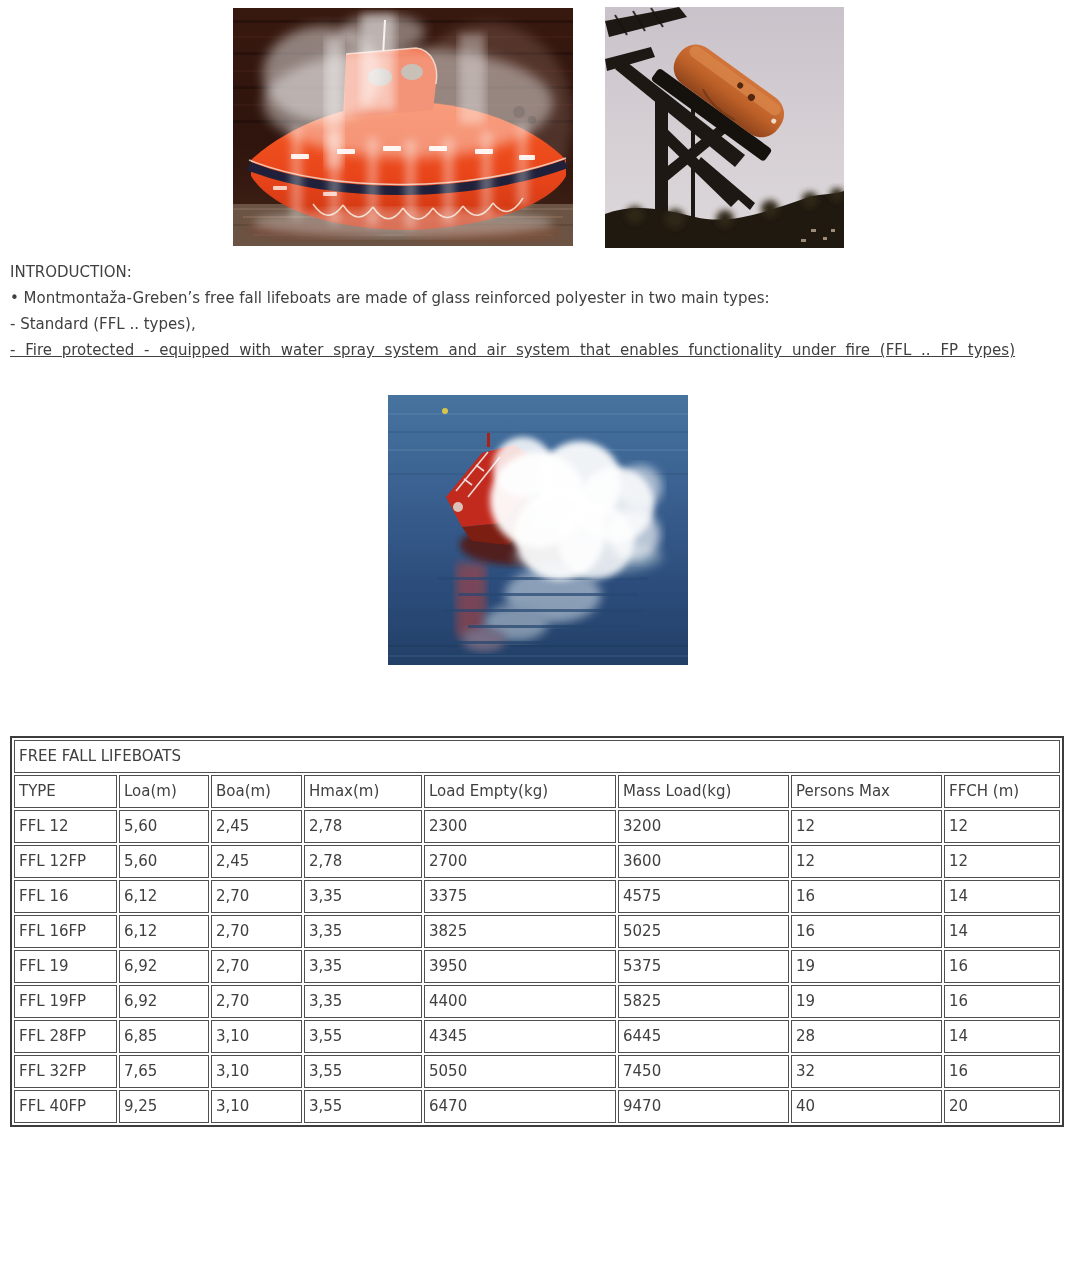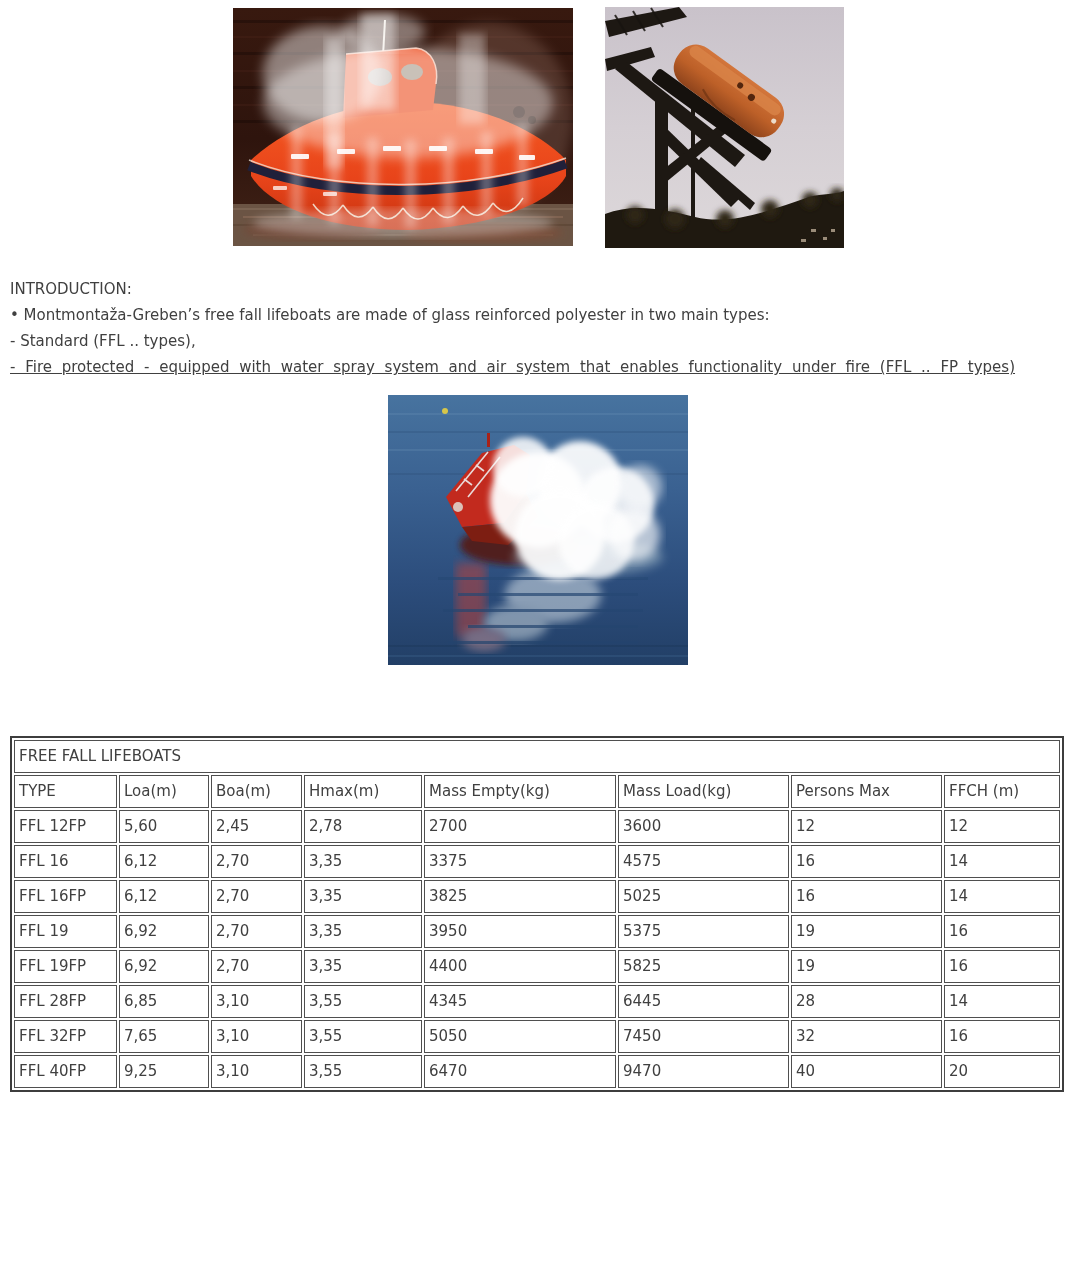--- a/index.html
+++ b/index.html
@@ -8,21 +8,21 @@
     width: 1076px; height: 1279px; position: relative;
     font-family: "DejaVu Sans", "Liberation Sans", sans-serif;
     color: #404040;
   }
   .photo { position: absolute; overflow: hidden; }
   .photo svg { display: block; width: 100%; height: 100%; }
   #photo-spray { left: 233px; top: 8px;  width: 340px; height: 238px; }
   #photo-ramp  { left: 605px; top: 7px;  width: 239px; height: 241px; }
   #photo-splash{ left: 388px; top: 395px; width: 300px; height: 270px; }
 
-  .intro { position: absolute; left: 10px; top: 276px; width: 1058px;
+  .intro { position: absolute; left: 10px; top: 259px; width: 1058px;
            font-size: 15px; line-height: 26px; }
   .intro div { white-space: pre-wrap; }
   .justify { text-align: justify; word-spacing: 5px; text-decoration: underline; }
 
   .table-wrap { position: absolute; left: 10px; top: 736px; width: 1058px; }
   table.lifeboats {
     border-collapse: separate; border-spacing: 2px;
     table-layout: fixed; width: 1042px;
     border: 2px solid #3d3d3d; background: #ffffff;
   }
@@ -290,24 +290,34 @@
     </colgroup>
     <tbody>
       <tr>
         <td colspan="8">FREE FALL LIFEBOATS</td>
       </tr>
       <tr>
           <td>TYPE</td>
           <td>Loa(m)</td>
           <td>Boa(m)</td>
           <td>Hmax(m)</td>
-          <td>Mass Empty(kg)</td>
+          <td>Load Empty(kg)</td>
           <td>Mass Load(kg)</td>
           <td>Persons Max</td>
           <td>FFCH (m)</td>
+        </tr>
+    <tr>
+          <td>FFL 12</td>
+          <td>5,60</td>
+          <td>2,45</td>
+          <td>2,78</td>
+          <td>2300</td>
+          <td>3200</td>
+          <td>12</td>
+          <td>12</td>
         </tr>
         <tr>
           <td>FFL 12FP</td>
           <td>5,60</td>
           <td>2,45</td>
           <td>2,78</td>
           <td>2700</td>
           <td>3600</td>
           <td>12</td>
           <td>12</td>

